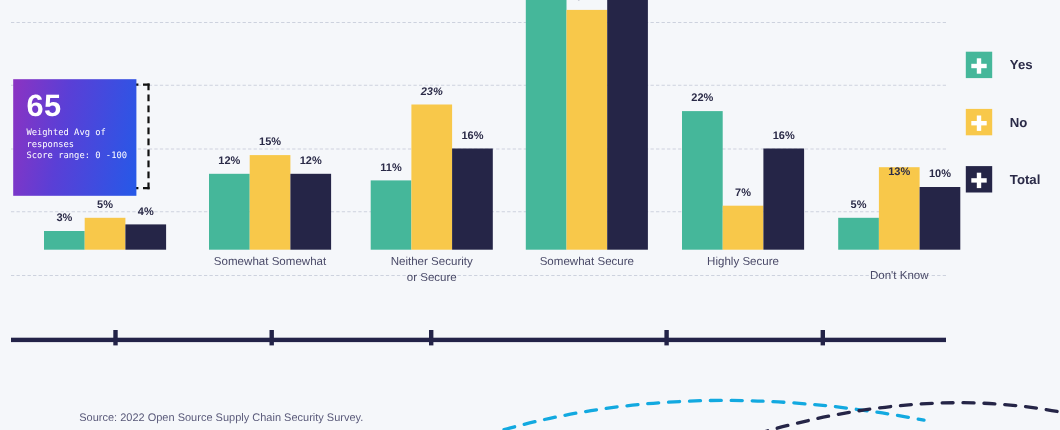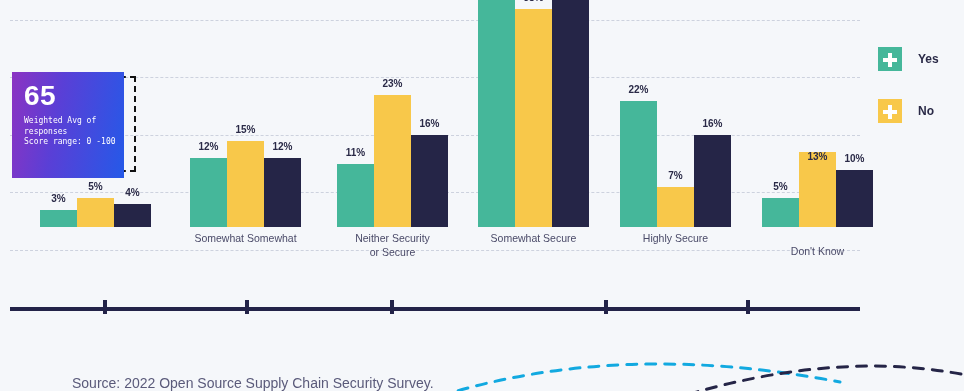--- a/index.html
+++ b/index.html
@@ -156,21 +156,21 @@
     margin-left:16px;
     font-size:12px;
     font-weight:bold;
     color:#2a2a47;
   }
 
   
   #source-note{
     position:absolute;
     left:72px;top:375px;
-    font-size:14px;
+    font-size:10px;
     color:#5a5a7a;
   }
   #deco-curves{
     position:absolute;
     left:420px;top:348px;
     width:544px;height:43px;
     pointer-events:none;
   }
 </style>
 </head>
@@ -226,21 +226,21 @@
         </div>
         <div class="cat-label" style="left: 55.5px;">Somewhat Somewhat</div>
       </div>
       <div class="bar-group" style="left: 337px; width: 111px;">
         <div class="bars">
           <div class="bar-wrap">
             <div class="bar-label" style="bottom: 69.25px;">11%</div>
             <div class="bar" style="height: 63.25px; background: rgb(69, 183, 154);"></div>
           </div>
           <div class="bar-wrap">
-            <div class="bar-label" style="bottom: 138.25px;">23%</div>
+            <div class="bar-label" style="bottom: 138.25px; font-style: italic;">23%</div>
             <div class="bar" style="height: 132.25px; background: rgb(248, 200, 74);"></div>
           </div>
           <div class="bar-wrap">
             <div class="bar-label" style="bottom: 98px;">16%</div>
             <div class="bar" style="height: 92px; background: rgb(37, 37, 71);"></div>
           </div>
         </div>
         <div class="cat-label" style="left: 55.5px;">Neither Security
 or Secure</div>
       </div>
@@ -314,20 +314,27 @@
       </div>
       <div class="legend-text">Yes</div>
     </div>
     <div class="legend-item">
       <div class="legend-swatch" style="background: rgb(248, 200, 74);">
         <span class="plus-h"></span>
         <span class="plus-v"></span>
       </div>
       <div class="legend-text">No</div>
     </div>
+    <div class="legend-item">
+      <div class="legend-swatch" style="background: rgb(37, 37, 71);">
+        <span class="plus-h"></span>
+        <span class="plus-v"></span>
+      </div>
+      <div class="legend-text">Total</div>
+    </div>
   </div>
 
 <div id="source-note">Source: 2022 Open Source Supply Chain Security Survey.</div>
 
 <svg id="deco-curves" viewBox="0 0 544 43" preserveAspectRatio="none">
   <path d="M 20 48 Q 200 -8 420 34" fill="none" stroke="#12a9e0" stroke-width="3" stroke-dasharray="10 9" stroke-linecap="round"></path>
   <path d="M 250 52 Q 420 -2 560 30" fill="none" stroke="#252547" stroke-width="3" stroke-dasharray="10 9" stroke-linecap="round"></path>
 </svg>
 
 </body></html>

